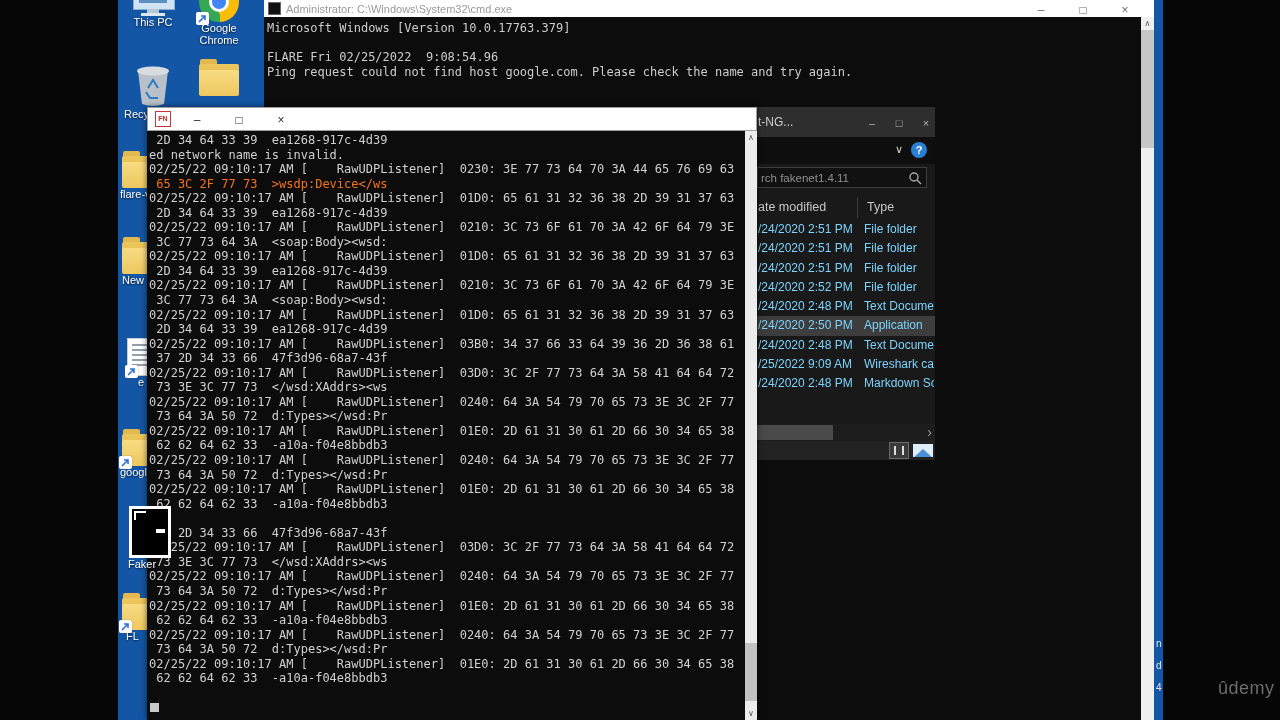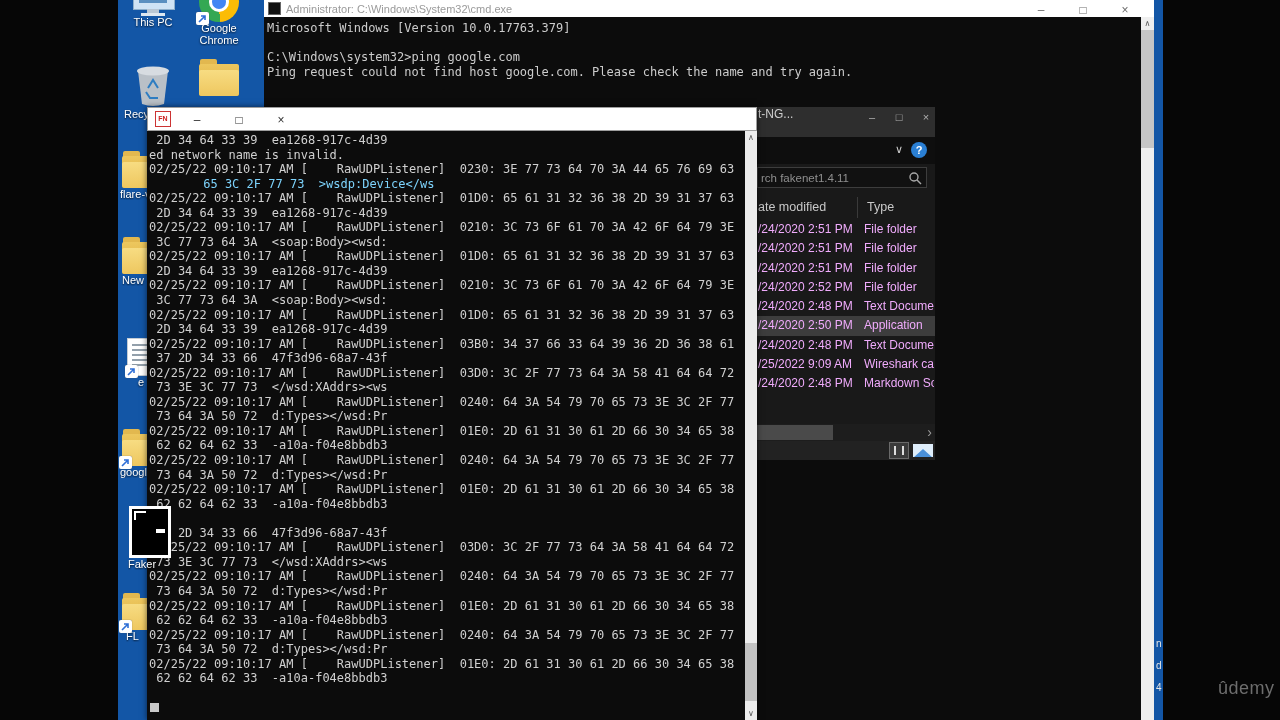--- a/index.html
+++ b/index.html
@@ -46,37 +46,37 @@
   .cmd .ttl{font-size:11px;color:#9a9a9a;flex:1;white-space:nowrap;overflow:hidden;}
   .cmd .tctrls{color:#6e6e6e;margin-right:8px;white-space:nowrap;}
   .cmd .cbody{position:absolute;left:0;top:17px;width:877px;bottom:0;background:#0c0c0c;padding:4px 0 0 3px;box-sizing:border-box;}
   .cline{white-space:pre;font-family:"DejaVu Sans Mono","Liberation Mono",monospace;font-size:12px;
     line-height:14.5px;height:14.5px;color:#cccccc;}
   .cmd .vscroll{position:absolute;right:0;top:17px;width:13px;bottom:0;background:#efefef;}
   .cmd .vthumb{position:absolute;left:0;top:13px;width:13px;height:118px;background:#c6c6c6;}
   .scrollarrow{position:absolute;left:0;width:13px;height:13px;color:#555;font-size:8px;text-align:center;line-height:13px;}
   
   .exp{position:absolute;left:755px;top:107px;width:180px;height:353px;background:#191919;z-index:3;}
-  .exp .tbar{position:absolute;left:0;top:0;right:0;height:30px;background:#2e2e2e;display:flex;}
+  .exp .tbar{position:absolute;left:0;top:0;right:0;height:30px;background:#2e2e2e;display:flex;align-items:center;}
   .exp .ttl{font-size:12px;color:#cfcfcf;margin-left:3px;flex:1;white-space:nowrap;overflow:hidden;}
   .exp .tctrls{color:#b0b0b0;margin-right:2px;white-space:nowrap;}
   .exp .tctrls .titlebtn{width:14px;font-size:11px;margin-left:13px;}
   .exp .ribbon{position:absolute;left:0;top:30px;right:0;height:27px;background:#0e0e0e;}
   .exp .chev{position:absolute;right:32px;top:6px;color:#cfcfcf;font-size:11px;}
   .exp .help{position:absolute;right:8px;top:5px;width:16px;height:16px;border-radius:50%;background:#2a7fd4;
     color:#fff;font-size:11px;font-weight:bold;text-align:center;line-height:16px;}
   .exp .searchbox{position:absolute;left:2px;top:60px;width:170px;height:21px;background:#111;border:1px solid #3d3d3d;
     box-sizing:border-box;display:flex;align-items:center;}
   .exp .searchbox span{flex:1;color:#8f8f8f;font-size:11.5px;margin-left:3px;white-space:nowrap;overflow:hidden;}
   .exp .hdr{position:absolute;left:0;top:88px;right:0;height:25px;color:#c8c8c8;font-size:12.5px;}
   .exp .hdr .h1{position:absolute;left:3px;top:5px;}
   .exp .hdr .h2{position:absolute;left:112px;top:5px;}
   .exp .hdr .div1{position:absolute;left:102px;top:2px;width:1px;height:21px;background:#3a3a3a;}
   .exp .rows{position:absolute;left:0;top:113px;right:0;}
-  .frow{position:relative;height:19.3px;font-size:12px;color:#f0abfc;}
+  .frow{position:relative;height:19.3px;font-size:12px;color:#7dd3fc;}
   .frow.sel{background:#3d3d3d;}
   .frow .fd{position:absolute;left:3px;top:2px;white-space:nowrap;}
   .frow .ft{position:absolute;left:109px;top:2px;white-space:nowrap;overflow:hidden;max-width:70px;}
   .exp .hscroll{position:absolute;left:0;right:0;top:317px;height:17px;background:#1d1d1d;}
   .exp .hthumb{position:absolute;left:0;top:1px;width:78px;height:15px;background:#4a4a4a;}
   .exp .harrow{position:absolute;right:3px;top:0;color:#9a9a9a;font-size:14px;line-height:17px;}
   .exp .sbar{position:absolute;left:0;right:0;bottom:0;height:19px;background:#222;}
   .exp .view1{position:absolute;right:26px;top:1px;width:20px;height:17px;background:#3a3a3a;border:1px solid #6a6a6a;box-sizing:border-box;}
   .exp .view1 i{display:block;margin:3px auto 0;width:6px;height:9px;border-left:2px solid #ddd;border-right:2px solid #ddd;}
   .exp .view2{position:absolute;right:2px;top:3px;width:20px;height:13px;background:#dfeefb;overflow:hidden;}
@@ -229,21 +229,21 @@
       <div class="tico"></div>
       <div class="ttl">Administrator: C:\Windows\System32\cmd.exe</div>
       <div class="tctrls">
         <span class="titlebtn">–</span><span class="titlebtn">□</span><span class="titlebtn">×</span>
       </div>
     </div>
     <div class="cbody">
       <div id="cmd-lines">
           <div class="cline">Microsoft Windows [Version 10.0.17763.379]</div>
           <div class="cline"></div>
-          <div class="cline">C:\Windows\system32&gt;ping google.com</div>
+          <div class="cline">FLARE Fri 02/25/2022  9:08:54.96</div>
           <div class="cline">Ping request could not find host google.com. Please check the name and try again.</div>
         </div>
     </div>
     <div class="vscroll">
       <span class="scrollarrow" style="top:0;">∧</span>
       <div class="vthumb"></div>
     </div>
   </div>
 
   <div class="exp">
@@ -326,21 +326,21 @@
       <div class="fnico">FN</div>
       <div class="tctrls">
         <span class="titlebtn">–</span><span class="titlebtn">□</span><span class="titlebtn">×</span>
       </div>
     </div>
     <div class="fbody">
       <div class="lines" id="fn-lines" style="font-size: 12px;">
           <div class="cline" style="line-height: 14.55px; height: 14.55px; color: rgb(208, 208, 208);"> 2D 34 64 33 39  ea1268-917c-4d39</div>
           <div class="cline" style="line-height: 14.55px; height: 14.55px; color: rgb(208, 208, 208);">ed network name is invalid.</div>
           <div class="cline" style="line-height: 14.55px; height: 14.55px; color: rgb(208, 208, 208);">02/25/22 09:10:17 AM [    RawUDPListener]  0230: 3E 77 73 64 70 3A 44 65 76 69 63</div>
-          <div class="cline" style="line-height: 14.55px; height: 14.55px; color: #7dd3fc; margin-left: 47px;"> 65 3C 2F 77 73  &gt;wsdp:Device&lt;/ws</div>
+          <div class="cline" style="line-height: 14.55px; height: 14.55px; color: #f97316;"> 65 3C 2F 77 73  &gt;wsdp:Device&lt;/ws</div>
           <div class="cline" style="line-height: 14.55px; height: 14.55px; color: rgb(208, 208, 208);">02/25/22 09:10:17 AM [    RawUDPListener]  01D0: 65 61 31 32 36 38 2D 39 31 37 63</div>
           <div class="cline" style="line-height: 14.55px; height: 14.55px; color: rgb(208, 208, 208);"> 2D 34 64 33 39  ea1268-917c-4d39</div>
           <div class="cline" style="line-height: 14.55px; height: 14.55px; color: rgb(208, 208, 208);">02/25/22 09:10:17 AM [    RawUDPListener]  0210: 3C 73 6F 61 70 3A 42 6F 64 79 3E</div>
           <div class="cline" style="line-height: 14.55px; height: 14.55px; color: rgb(208, 208, 208);"> 3C 77 73 64 3A  &lt;soap:Body&gt;&lt;wsd:</div>
           <div class="cline" style="line-height: 14.55px; height: 14.55px; color: rgb(208, 208, 208);">02/25/22 09:10:17 AM [    RawUDPListener]  01D0: 65 61 31 32 36 38 2D 39 31 37 63</div>
           <div class="cline" style="line-height: 14.55px; height: 14.55px; color: rgb(208, 208, 208);"> 2D 34 64 33 39  ea1268-917c-4d39</div>
           <div class="cline" style="line-height: 14.55px; height: 14.55px; color: rgb(208, 208, 208);">02/25/22 09:10:17 AM [    RawUDPListener]  0210: 3C 73 6F 61 70 3A 42 6F 64 79 3E</div>
           <div class="cline" style="line-height: 14.55px; height: 14.55px; color: rgb(208, 208, 208);"> 3C 77 73 64 3A  &lt;soap:Body&gt;&lt;wsd:</div>
           <div class="cline" style="line-height: 14.55px; height: 14.55px; color: rgb(208, 208, 208);">02/25/22 09:10:17 AM [    RawUDPListener]  01D0: 65 61 31 32 36 38 2D 39 31 37 63</div>
           <div class="cline" style="line-height: 14.55px; height: 14.55px; color: rgb(208, 208, 208);"> 2D 34 64 33 39  ea1268-917c-4d39</div>

